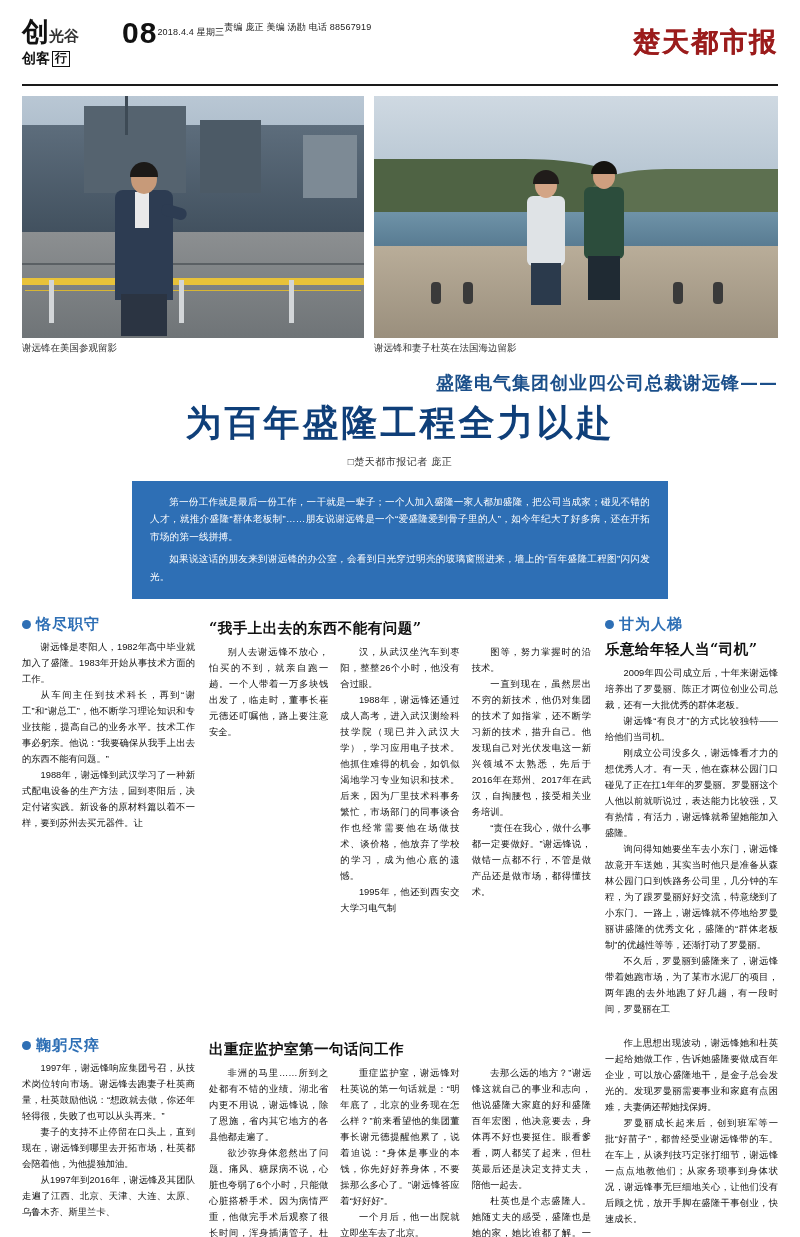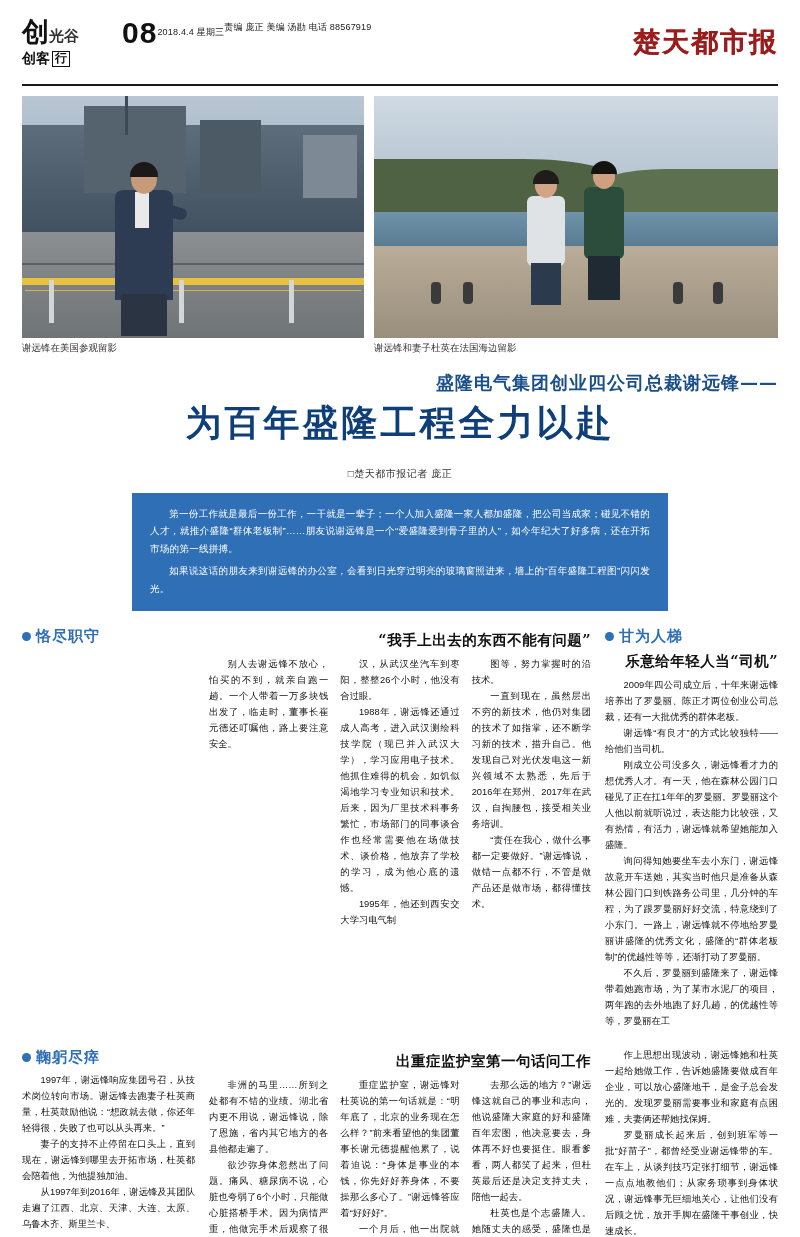--- a/index.html
+++ b/index.html
@@ -261,21 +261,21 @@
     font-weight: bold;
     color: #0f3f79;
     letter-spacing: 3px;
     margin-top: 8px;
     line-height: 1.1;
   }
   .byline {
     text-align: center;
     font-size: 10px;
     color: #333;
-    margin-top: 24px;
+    margin-top: 12px;
     letter-spacing: 0.5px;
   }
 
   
   .leadbox {
     margin: 12px 110px 0 110px;
     background: #2e6fb5;
     color: #fff;
     padding: 12px 18px 14px 18px;
     font-size: 9.6px;
@@ -312,21 +312,21 @@
     letter-spacing: 1px;
   }
   .sub-title {
     font-family: "DejaVu Serif", serif;
     font-weight: bold;
     font-size: 14.5px;
     color: #111;
     letter-spacing: 0.5px;
     margin: 4px 0 7px 0;
   }
-  .sub-title.center { text-align: right; }
+  .sub-title.center { text-align: left; }
   .txt {
     font-size: 9.3px;
     line-height: 1.72;
     text-align: justify;
     color: #111;
   }
   .txt p { margin: 0; text-indent: 2em; }
   .mid-cols {
     display: grid;
     grid-template-columns: 1fr 1fr 1fr;
@@ -431,20 +431,25 @@
     <p>如果说这话的朋友来到谢远锋的办公室，会看到日光穿过明亮的玻璃窗照进来，墙上的“百年盛隆工程图”闪闪发光。</p>
   </div>
 
   <div class="body-grid">
 
     <div>
       <div class="sec-head">
         <span class="bullet"></span>
         <span class="sec-title">恪尽职守</span>
       </div>
+      <div class="txt">
+        <p>谢远锋是枣阳人，1982年高中毕业就加入了盛隆。1983年开始从事技术方面的工作。</p>
+        <p>从车间主任到技术科长，再到“谢工”和“谢总工”，他不断学习理论知识和专业技能，提高自己的业务水平。技术工作事必躬亲。他说：“我要确保从我手上出去的东西不能有问题。”</p>
+        <p>1988年，谢远锋到武汉学习了一种新式配电设备的生产方法，回到枣阳后，决定付诸实践。新设备的原材料篇以着不一样，要到苏州去买元器件。让</p>
+      </div>
     </div>
 
     <div>
       <div class="sub-title center">“我手上出去的东西不能有问题”</div>
       <div class="mid-cols">
         <div class="txt">
           <p>别人去谢远锋不放心，怕买的不到，就亲自跑一趟。一个人带着一万多块钱出发了，临走时，董事长崔元德还叮嘱他，路上要注意安全。</p>
         </div>
         <div class="txt">
           <p>汉，从武汉坐汽车到枣阳，整整26个小时，他没有合过眼。</p>
@@ -463,21 +468,21 @@
       <div class="sec-head">
         <span class="bullet"></span>
         <span class="sec-title">甘为人梯</span>
       </div>
       <div class="sub-title center">乐意给年轻人当“司机”</div>
       <div class="txt">
         <p>2009年四公司成立后，十年来谢远锋培养出了罗曼丽、陈正才两位创业公司总裁，还有一大批优秀的群体老板。</p>
         <p>谢远锋“有良才”的方式比较独特——给他们当司机。</p>
         <p>刚成立公司没多久，谢远锋看才力的想优秀人才。有一天，他在森林公园门口碰见了正在扛1年年的罗曼丽。罗曼丽这个人他以前就听说过，表达能力比较强，又有热情，有活力，谢远锋就希望她能加入盛隆。</p>
         <p>询问得知她要坐车去小东门，谢远锋故意开车送她，其实当时他只是准备从森林公园门口到铁路务公司里，几分钟的车程，为了跟罗曼丽好好交流，特意绕到了小东门。一路上，谢远锋就不停地给罗曼丽讲盛隆的优秀文化，盛隆的“群体老板制”的优越性等等，还渐打动了罗曼丽。</p>
-        <p>不久后，罗曼丽到盛隆来了，谢远锋带着她跑市场，为了某市水泥厂的项目，两年跑的去外地跑了好几趟，的优越性等等，罗曼丽在工</p>
+        <p>不久后，罗曼丽到盛隆来了，谢远锋带着她跑市场，为了某市水泥厂的项目，两年跑的去外地跑了好几趟，有一段时间，罗曼丽在工</p>
       </div>
     </div>
   </div>
 
   <div class="lower-grid">
 
     <div>
       <div class="sec-head">
         <span class="bullet"></span>
         <span class="sec-title">鞠躬尽瘁</span>

